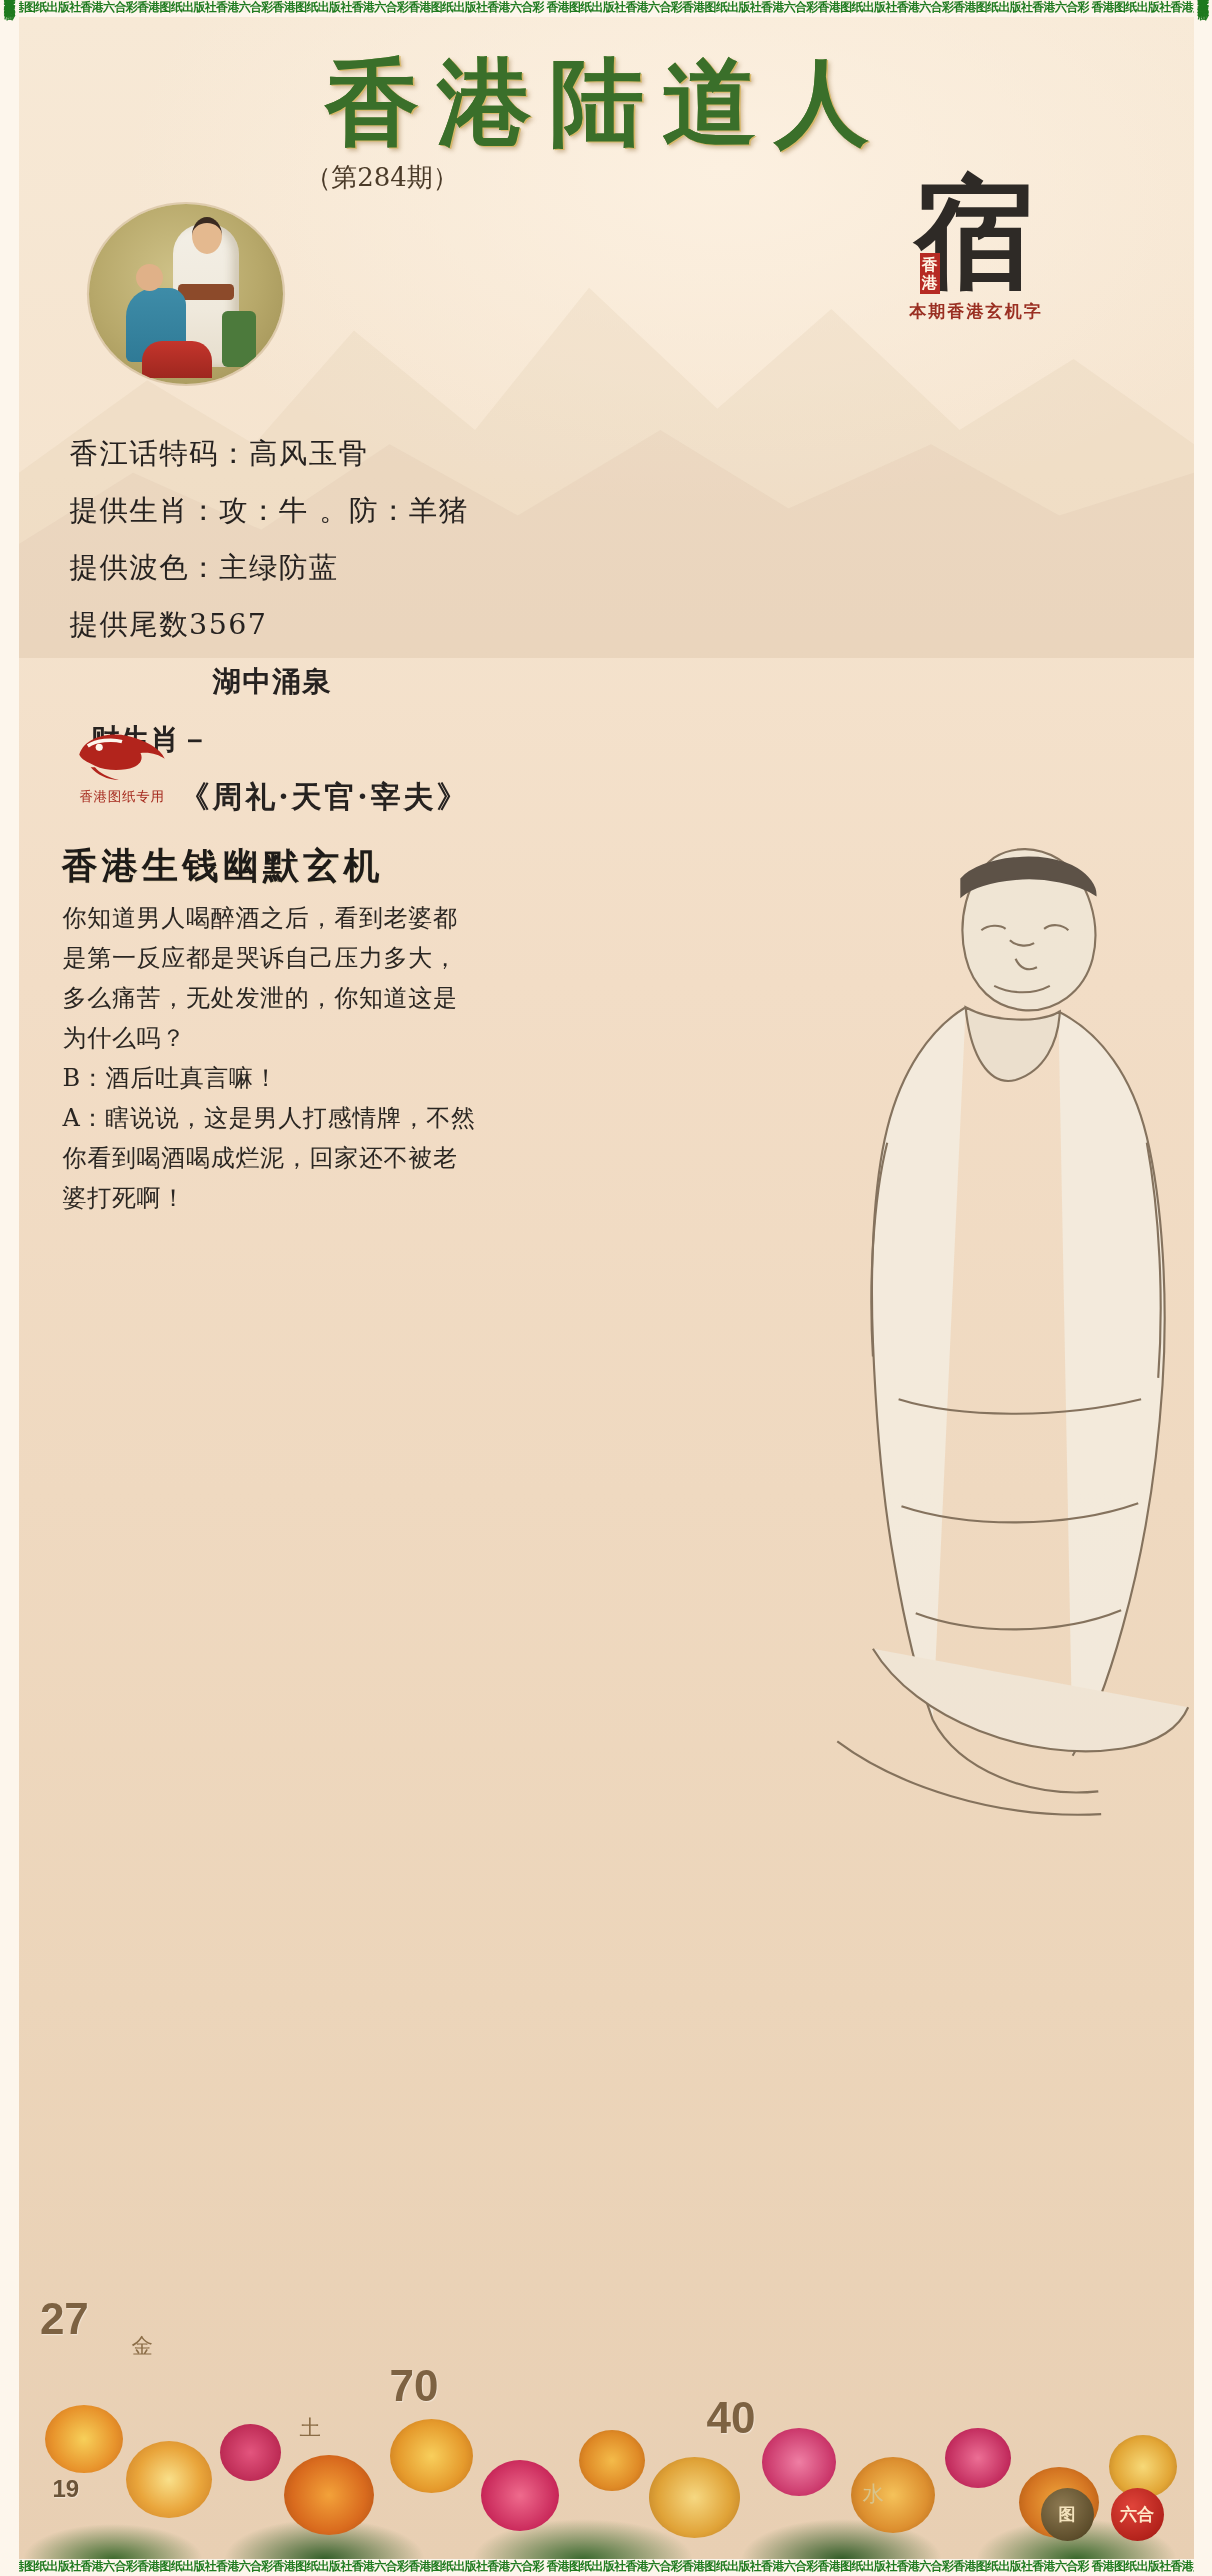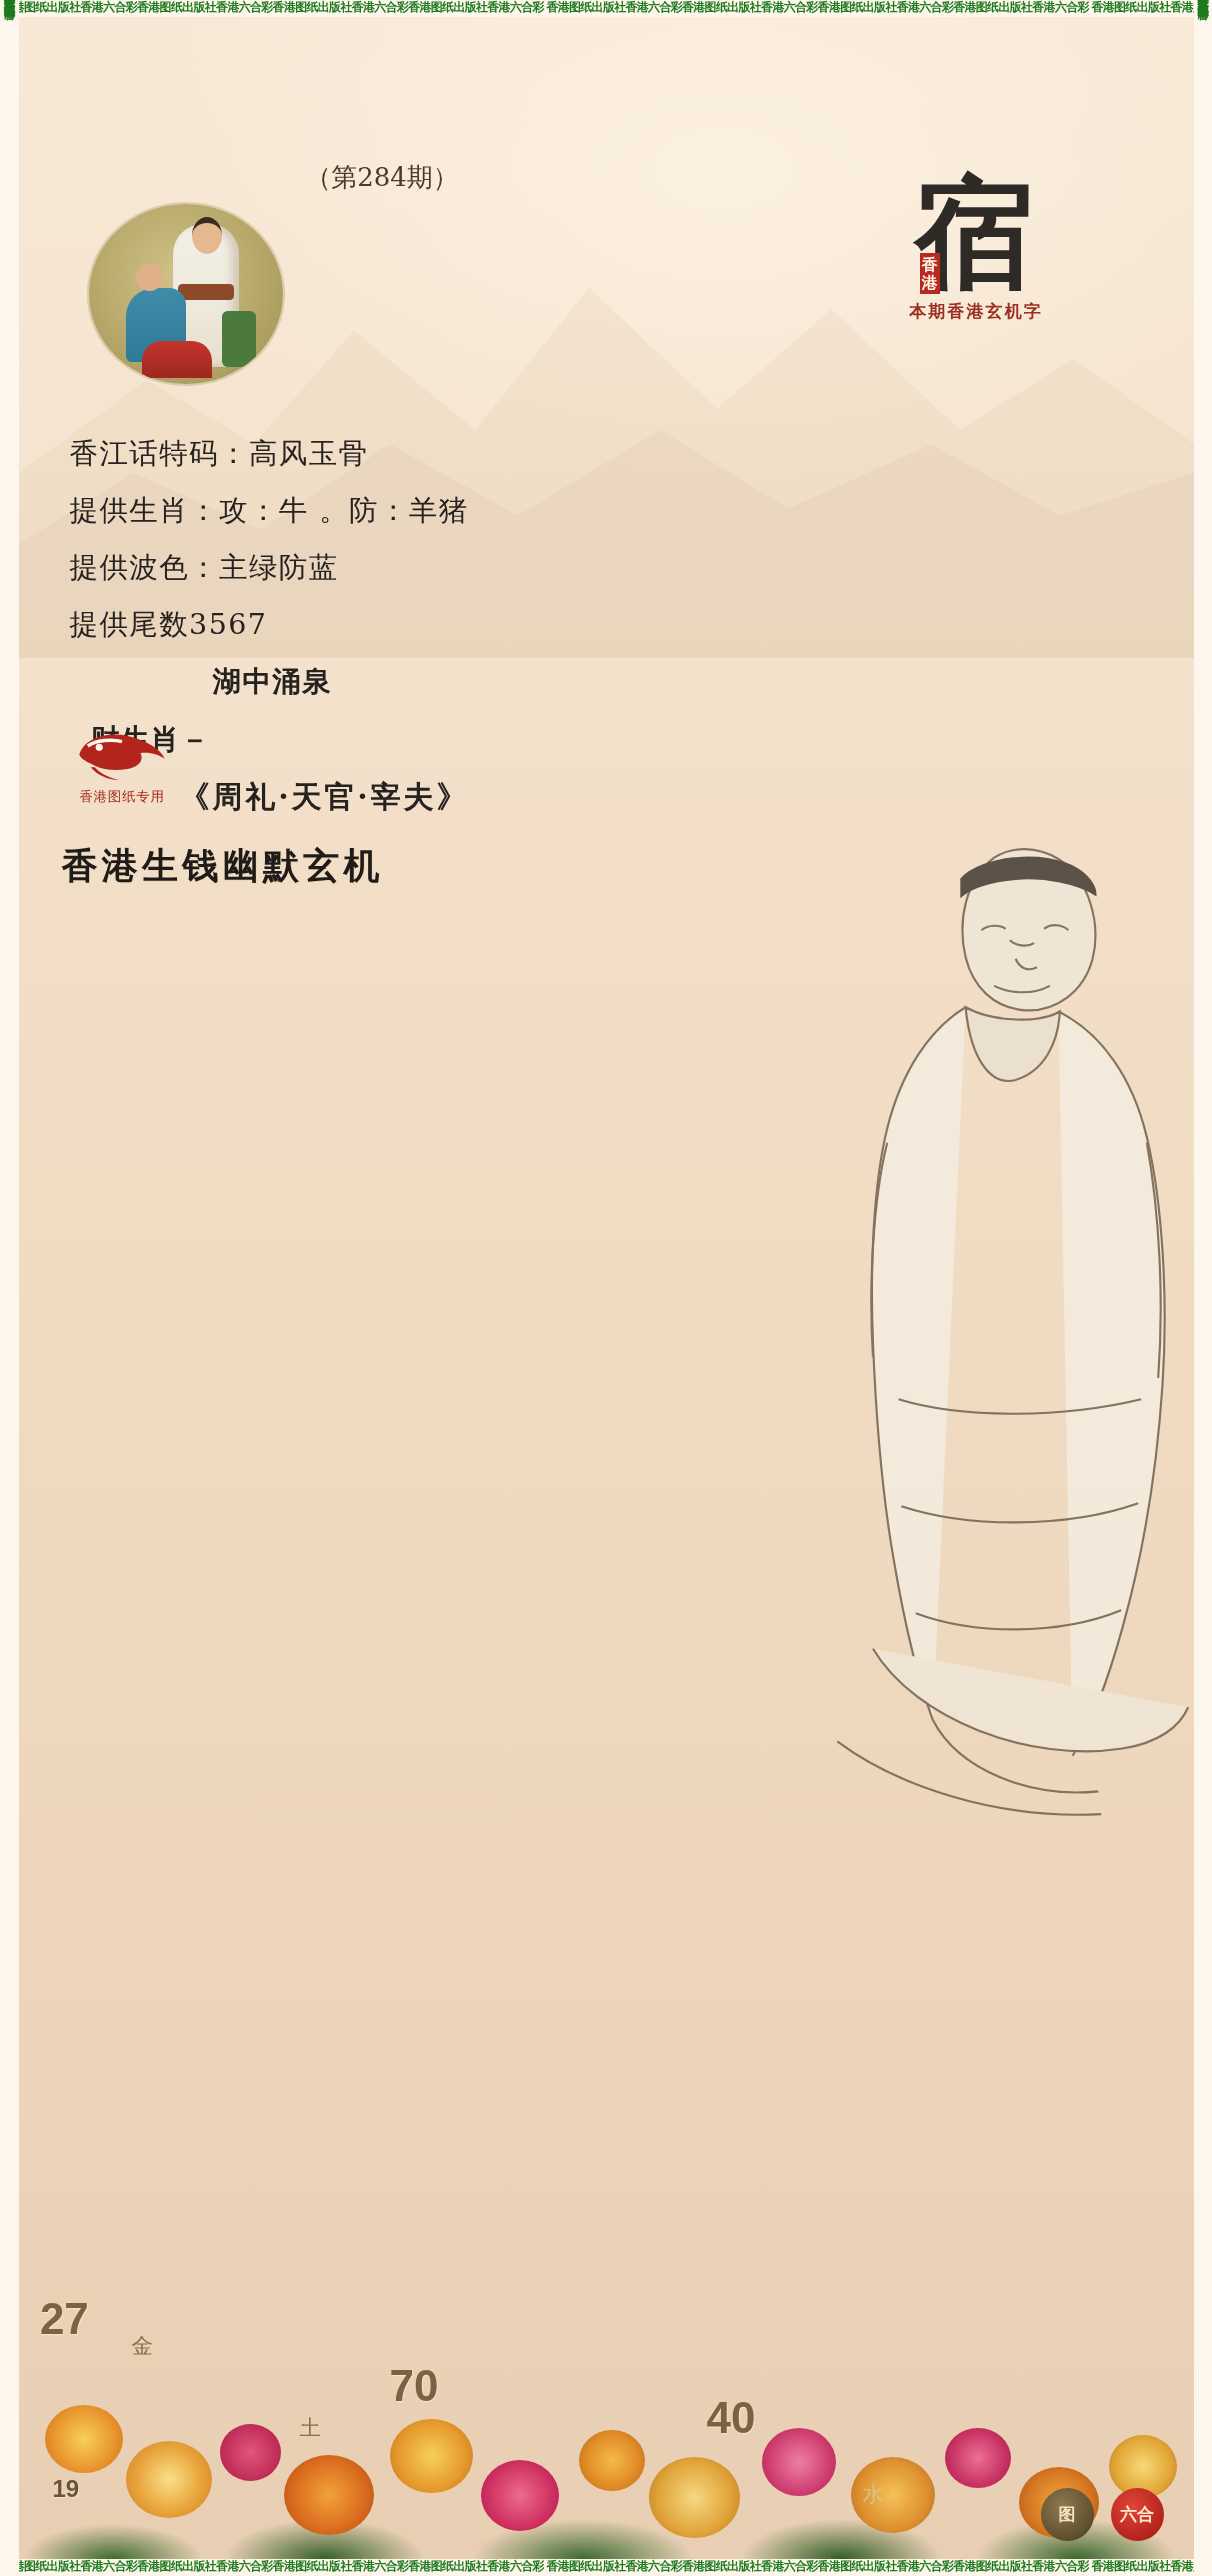--- a/index.html
+++ b/index.html
@@ -377,20 +377,23 @@
 
   <div class="canvas">
 
     <div class="mount">
       <svg viewBox="0 0 1649 820" preserveAspectRatio="none">
         <path d="M0,560 L180,430 L330,520 L470,360 L640,500 L800,300 L980,470 L1140,330 L1320,500 L1480,400 L1649,520 L1649,820 L0,820 Z" fill="#d9c3a4" opacity="0.5"></path>
         <path d="M0,660 L160,560 L340,640 L520,520 L700,620 L900,500 L1080,610 L1280,520 L1460,620 L1649,560 L1649,820 L0,820 Z" fill="#cbb093" opacity="0.45"></path>
       </svg>
     </div>
 
+    <div class="title-wrap">
+      <span class="title">香港陆道人</span>
+    </div>
     <div class="issue">（第284期）</div>
 
     <div class="medallion">
       <div class="med-fig fig-standing"></div>
       <div class="fig-head"></div>
       <div class="med-fig fig-sitting"></div>
       <div class="med-fig fig-red"></div>
       <div class="med-fig fig-green"></div>
     </div>
 
@@ -441,20 +444,30 @@
           <path d="M340,1030 C430,1060 570,1062 672,1026"></path>
           <path d="M360,1180 C440,1210 560,1212 648,1176"></path>
           <path d="M300,1230 C360,1330 520,1390 650,1370 C700,1362 730,1340 742,1312" fill="#f0e8da"></path>
           <path d="M384,1330 C420,1400 520,1440 616,1430"></path>
           <path d="M250,1360 C330,1420 470,1470 620,1462"></path>
         </g>
       </svg>
     </div>
 
     <div class="humour-title">香港生钱幽默玄机</div>
+    <div class="humour-body">
+      <p>你知道男人喝醉酒之后，看到老婆都</p>
+      <p>是第一反应都是哭诉自己压力多大，</p>
+      <p>多么痛苦，无处发泄的，你知道这是</p>
+      <p>为什么吗？</p>
+      <p>B：酒后吐真言嘛！</p>
+      <p>A：瞎说说，这是男人打感情牌，不然</p>
+      <p>你看到喝酒喝成烂泥，回家还不被老</p>
+      <p>婆打死啊！</p>
+    </div>
 
     <div class="flowers">
       <div class="leafband"></div>
       <div class="flower" style="left:26px;  bottom:86px; width:78px; height:68px;  background:radial-gradient(circle at 50% 50%, #f7d05a 0%, #e8942c 60%, #c96b1c 100%);"></div>
       <div class="flower" style="left:107px; bottom:41px;  width:86px; height:77px; background:radial-gradient(circle at 50% 50%, #f9e08a 0%, #e9a53b 55%, #c87a22 100%);"></div>
       <div class="flower" style="left:201px; bottom:78px; width:61px;  height:57px;  background:radial-gradient(circle at 50% 50%, #e3557e 0%, #bd2b55 70%, #98173c 100%);"></div>
       <div class="flower" style="left:265px; bottom:24px;  width:90px; height:80px; background:radial-gradient(circle at 50% 50%, #f3a23a 0%, #d96b1e 60%, #a94a12 100%);"></div>
       <div class="flower" style="left:371px; bottom:66px;  width:83px; height:74px; background:radial-gradient(circle at 50% 50%, #f8cf5c 0%, #e59a2c 60%, #bd6c19 100%);"></div>
       <div class="flower" style="left:462px; bottom:28.5px;  width:78px; height:71px; background:radial-gradient(circle at 50% 50%, #ef6b8d 0%, #c9285a 70%, #9c143e 100%);"></div>
       <div class="flower" style="left:560px; bottom:68px;  width:66px;  height:61px;  background:radial-gradient(circle at 50% 50%, #f4bb4a 0%, #df8a26 60%, #b35f16 100%);"></div>

